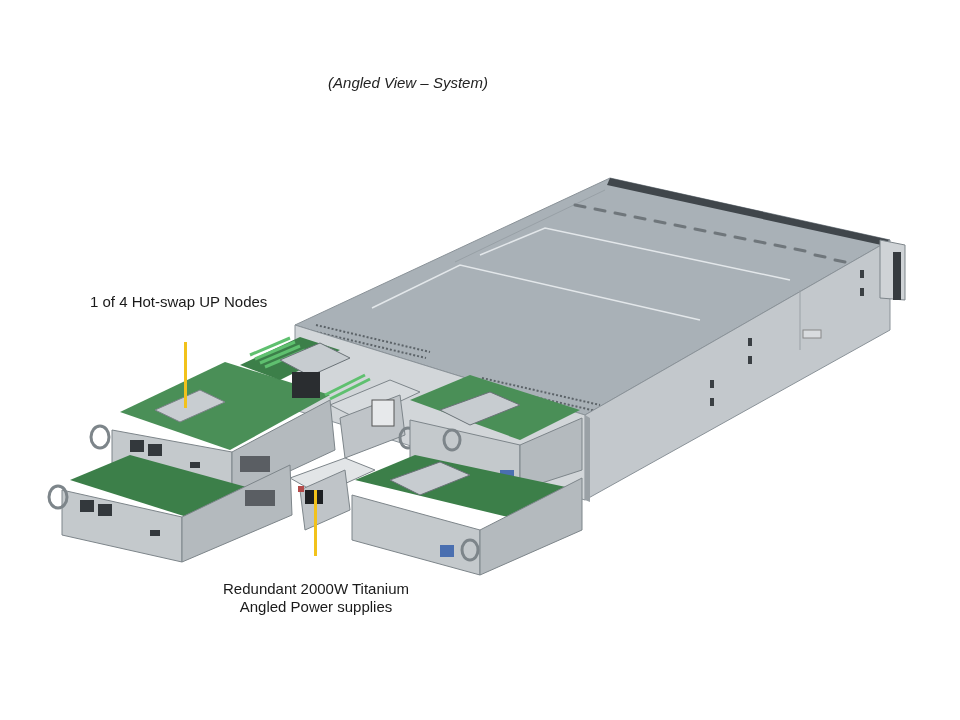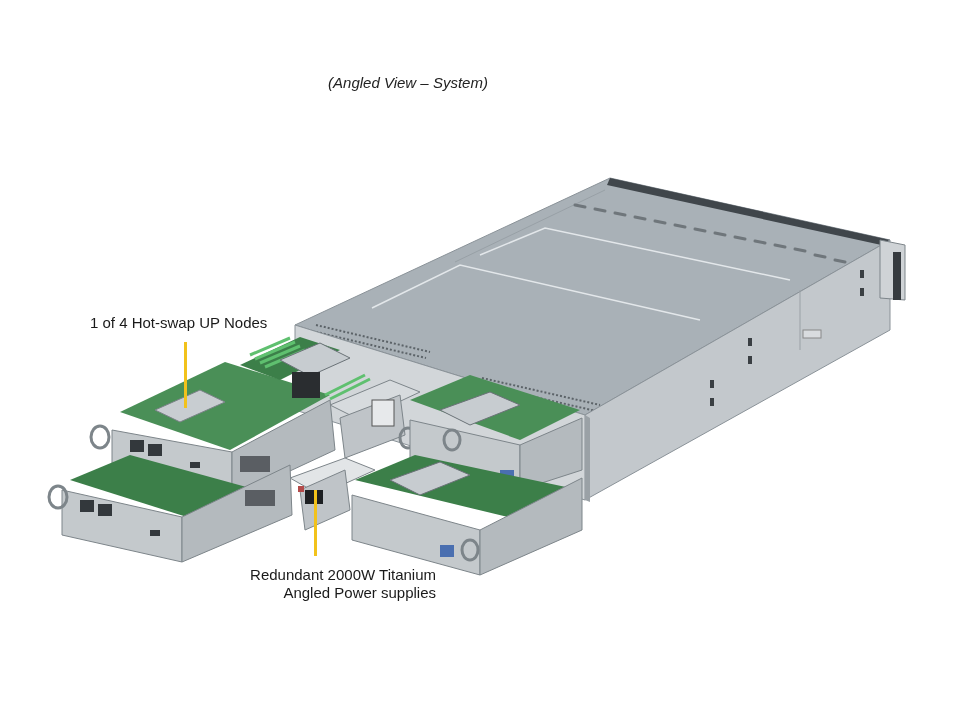--- a/index.html
+++ b/index.html
@@ -1,22 +1,22 @@
 <!DOCTYPE html>
 <html><head>
 <meta charset="utf-8">
 <style>
   html, body { margin: 0; padding: 0; background: #ffffff; }
   body { width: 960px; height: 720px; position: relative; overflow: hidden;
          font-family: "Liberation Sans", sans-serif; color: #1a1a1a; }
   .title { position: absolute; left: 0; width: 816px; top: 74px; text-align: center;
            font-size: 15px; font-style: italic; color: #222; }
   .label { position: absolute; font-size: 15px; color: #1a1a1a; line-height: 18px; white-space: nowrap; }
-  .label-nodes { left: 90px; top: 314px; }
-  .label-psu { left: 196px; top: 566px; width: 240px; text-align: right; }
+  .label-nodes { left: 90px; top: 293px; }
+  .label-psu { left: 196px; top: 580px; width: 240px; text-align: center; }
   .callout { position: absolute; width: 3px; background: #f2c21b; }
   .callout-nodes { left: 184px; top: 342px; height: 66px; }
   .callout-psu { left: 314px; top: 490px; height: 66px; }
   svg.server { position: absolute; left: 0; top: 0; }
 </style>
 </head>
 <body>
 
 <div class="title">(Angled View – System)</div>
 

